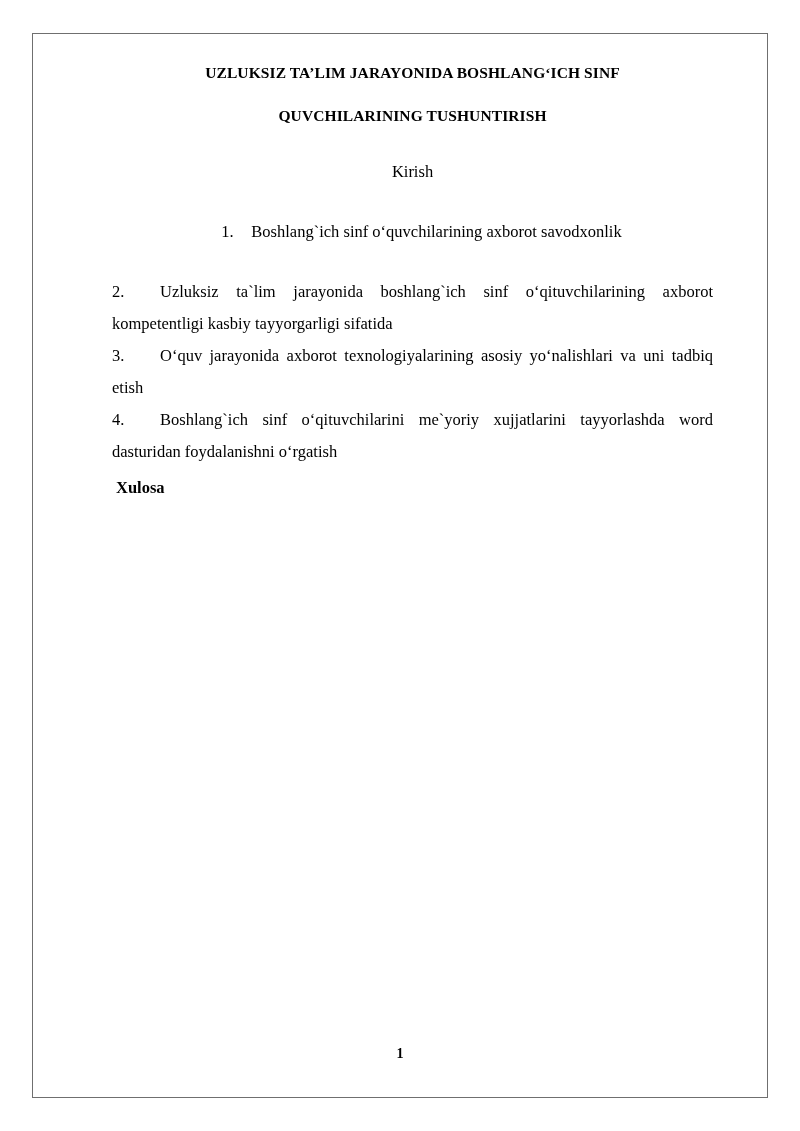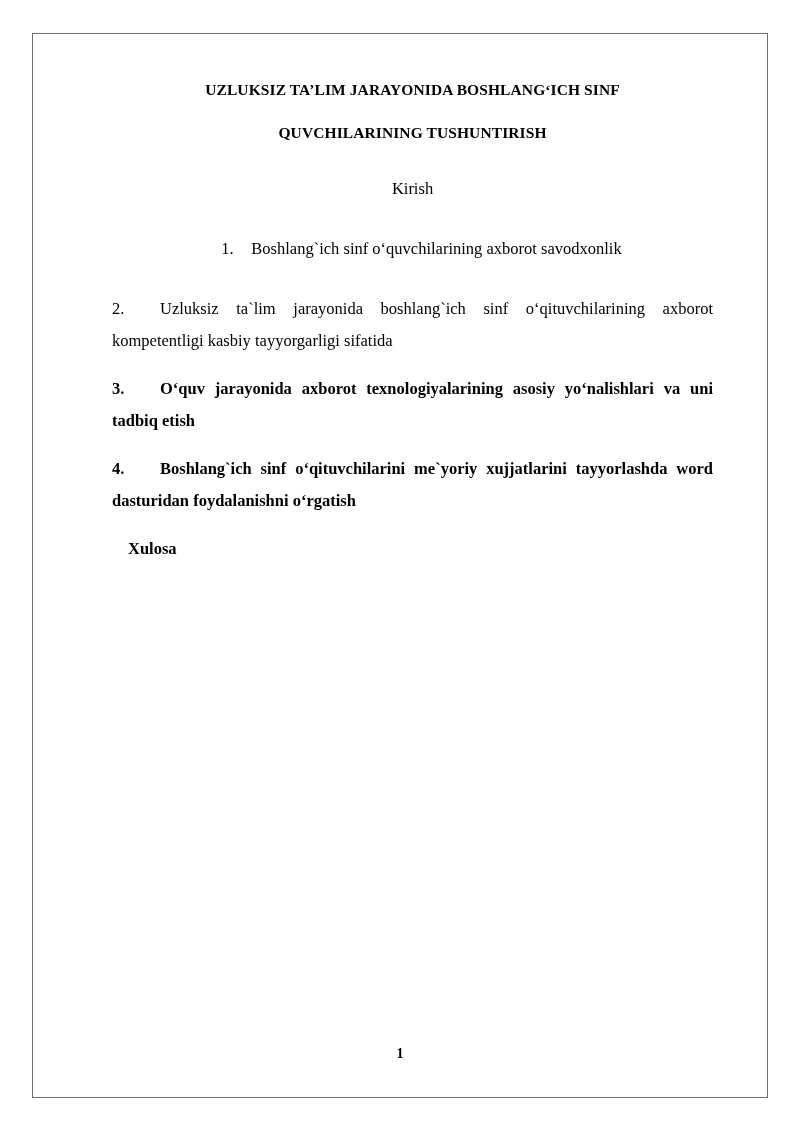--- a/index.html
+++ b/index.html
@@ -24,21 +24,21 @@
     width: 736px;
     height: 1065px;
     box-sizing: border-box;
     border: 1px solid #6f6f6f;
     background: #ffffff;
   }
 
   .page-body {
     position: absolute;
     left: 79px;       
-    top: 34px;
+    top: 17px;
     width: 601px;     
   }
 
   
   .doc-title {
     font-weight: bold;
     font-size: 15.5px;
     text-align: center;
     line-height: 43px;
     letter-spacing: 0.1px;
@@ -54,33 +54,33 @@
     font-size: 16.5px;
     line-height: 32px;
     margin: 0;
     text-align: justify;
   }
   .para.plain {
     text-align: center;
   }
   .gap-intro { margin-top: 19px; }
   .gap-para  { margin-top: 28px; }
-  .gap-tight { margin-top: 16px; font-weight: bold; }
+  .gap-tight { margin-top: 0px; }
 
   .num {
     display: inline-block;
     width: 48px;
   }
   .para .body-text { }
 
   .bold-line {
     font-size: 16.5px;
     line-height: 32px;
     font-weight: bold;
-    margin: 16px;
+    margin: 4px;
     text-align: left;
   }
 
   
   .page-number {
     position: absolute;
     left: 0;
     right: 0;
     top: 1012px;
     text-align: center;

